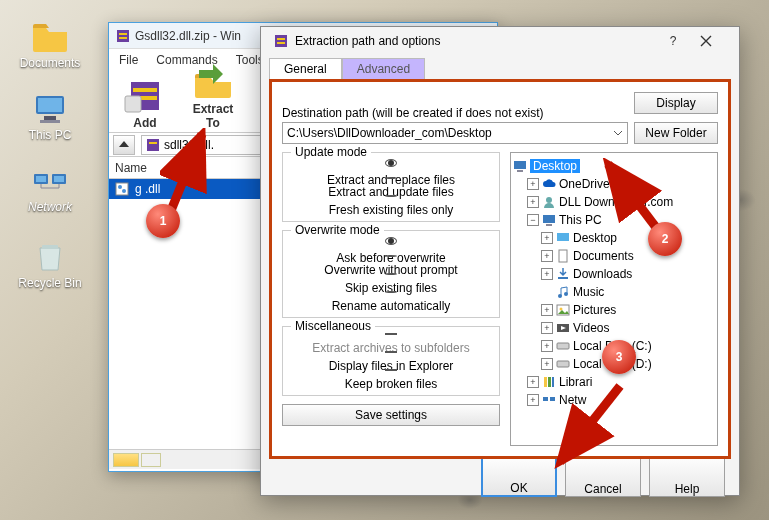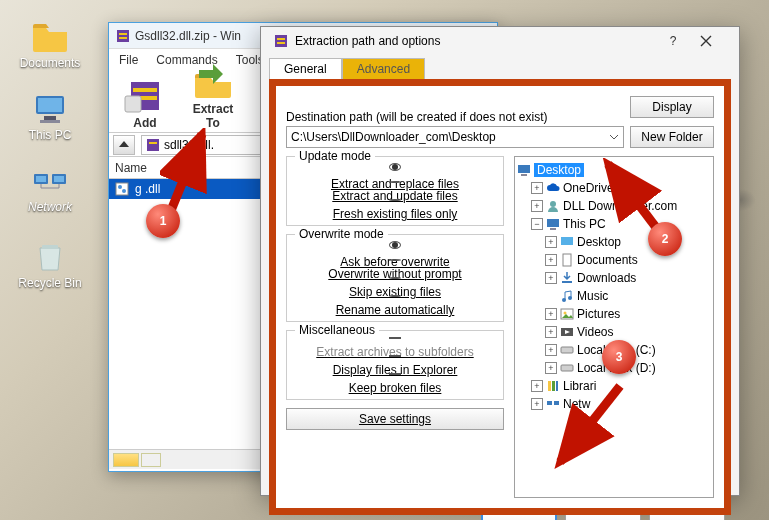--- a/index.html
+++ b/index.html
@@ -35,34 +35,34 @@
   .filerow.sel { background:#0a5ac2; color:#fff;}
   .status { height:20px; background:#f0f0f0; border-top:1px solid #ccc; display:flex; align-items:center; padding:0 4px; gap:2px;}
 
   
   .dialog { position:absolute; left:260px; top:26px; width:480px; height:470px; background:#f4f4f4; border:1px solid #888; box-shadow:0 6px 24px rgba(0,0,0,.35); }
   .dtitle { height:28px; display:flex; align-items:center; padding:0 12px; color:#000;}
   .dtitle svg { margin-right:6px;}
   .titlebtn { width:36px; height:26px; display:flex; align-items:center; justify-content:center; color:#333;}
   .tabs { height:24px; display:flex; align-items:center; padding:0 8px;}
   .tab { padding:3px 14px; border:1px solid #bbb; background:#fff; border-bottom:none; position:relative; top:1px;}
-  .tab.inactive { background:#eab308; color:#555;}
-  .dbody { border:7px solid #c2410c; margin:0 8px; background:#fff; height:436px; padding:10px; position:relative; display:flex; flex-direction:column; gap:8px;}
+  .tab.inactive { background:#c4b5fd; color:#555;}
+  .dbody { border:3px solid #c2410c; margin:0 8px; background:#fff; height:380px; padding:10px; position:relative; display:flex; flex-direction:column; gap:8px;}
   .row1 { display:flex; gap:6px; align-items:flex-end;}
   .combo { flex:1; height:22px; border:1px solid #a0a0a0; background:#fff; display:flex; align-items:center; padding:0 4px; position:relative;}
   .combo .chev { position:absolute; right:4px; }
   .btn { height:22px; min-width:84px; border:1px solid #a0a0a0; background:linear-gradient(#fdfdfd,#e6e6e6); display:flex; align-items:center; justify-content:center; color:#000; padding:0 8px;}
   .group { border:1px solid #ccc; padding:6px 8px 8px; position:relative;}
   .group .legend { position:absolute; top:-8px; left:8px; background:#fff; padding:0 4px; font-size:12px; color:#000;}
   .radio, .check { display:flex; align-items:center; gap:6px; height:18px; color:#000;flex-direction:column;}
   .radio .r { width:12px; height:12px; border-radius:50%; border:1px solid #555; display:flex; align-items:center; justify-content:center;}
   .radio .r.sel::after { content:""; width:6px; height:6px; background:#333; border-radius:50%;}
   .check .c { width:12px; height:12px; border:1px solid #555;}
   .cols { display:flex; gap:10px; flex:1;}
-  .leftcol { width:218px; display:flex; flex-direction:column; gap:8px;text-decoration:underline;}
+  .leftcol { width:218px; display:flex; flex-direction:column; gap:8px;}
   .tree { flex:1; border:1px solid #a0a0a0; background:#fff; overflow:hidden; position:relative;}
   .tree-inner { padding:4px 2px; height:100%; overflow-y:scroll;}
   .tnode { display:flex; align-items:center; gap:3px; height:18px; font-size:12px; color:#000;}
   .tnode .exp { width:12px; height:12px; border:1px solid #888; display:flex; align-items:center; justify-content:center; font-size:9px; line-height:1; color:#444; background:#fff;}
   .tnode img,.tnode svg{flex-shrink:0;}
   .tnode.in1{margin-left:14px;} .tnode.in2{margin-left:28px;}
   .tnode.sel span.lbl{ background:#1e90ff; color:#fff; padding:0 3px;}
   .save-row{display:flex;}
   .save-row .btn{flex:1;}
   .dfoot { height:36px; display:flex; align-items:center; justify-content:flex-end; gap:8px; padding:0 14px;}

